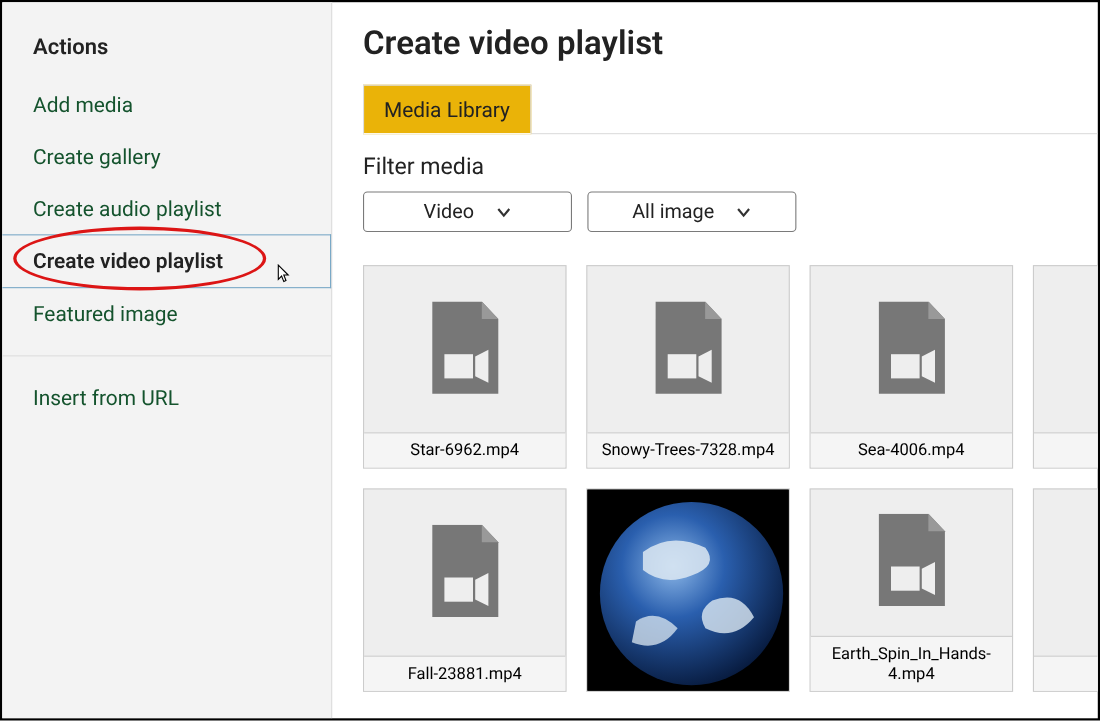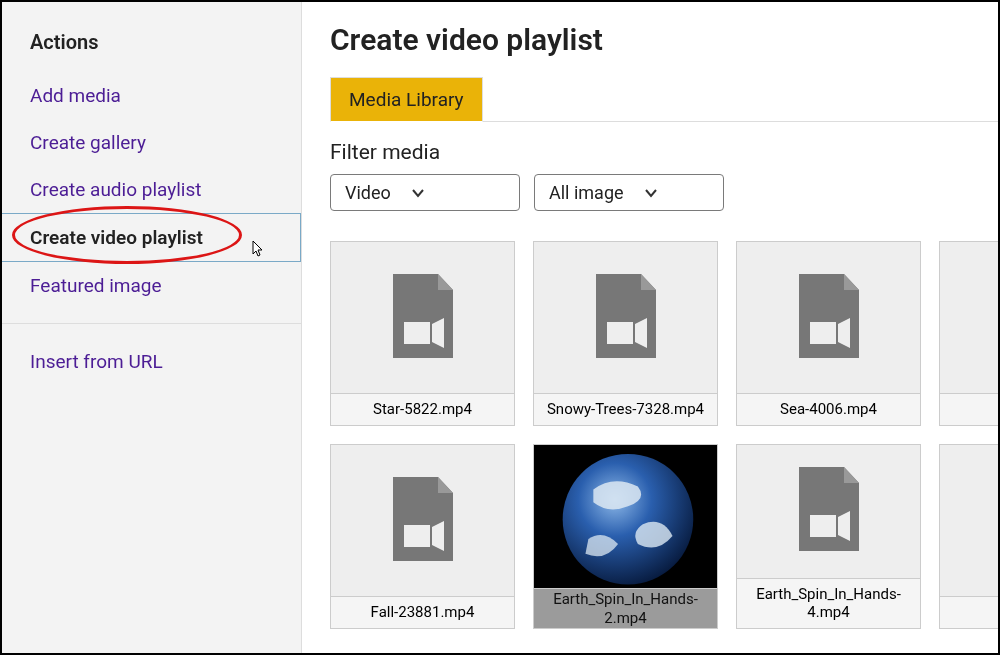--- a/index.html
+++ b/index.html
@@ -20,21 +20,21 @@
   }
   .sidebar-title {
     font-size: 20px;
     font-weight: 600;
     color: #222;
     padding: 0 28px 18px 28px;
   }
   .sidebar-item {
     display: block;
     font-size: 19px;
-    color: #4c1d95;
+    color: #14532d;
     padding: 12px 28px;
     cursor: pointer;
     position: relative;
   }
   .sidebar-item.active {
     color: #222;
     font-weight: 600;
     background: #f3f3f3;
     border-top: 1px solid #7aa9c7;
     border-bottom: 1px solid #7aa9c7;
@@ -95,21 +95,21 @@
   .selects { display: flex; gap: 14px; }
   .select {
     border: 1px solid #7a7a7a;
     border-radius: 4px;
     padding: 7px 14px;
     font-size: 18px;
     color: #222;
     background: #fff;
     display: flex;
     align-items: center;
-    justify-content: flex-start;
+    justify-content: center;
     cursor: pointer;
     min-width: 190px;
   }
   .select .chev { margin-left: 20px; }
 
   .grid {
     display: flex;
     gap: 18px;
     margin-top: 30px;
     flex-wrap: wrap;
@@ -196,21 +196,21 @@
 
       <div class="thumb">
         <div class="thumb-body">
           <svg class="video-icon" viewBox="0 0 70 88">
               <path d="M5 0 H50 L65 16 V84 H5 Z" fill="#777"></path>
               <path d="M50 0 V16 H65 Z" fill="#999"></path>
               <rect x="16" y="48" width="26" height="22" fill="#eee"></rect>
               <path d="M44 50 L56 44 V74 L44 68 Z" fill="#eee"></path>
             </svg>
         </div>
-        <div class="thumb-caption">Star-5822.mp4</div>
+        <div class="thumb-caption">Star-6962.mp4</div>
       </div>
       <div class="thumb">
         <div class="thumb-body">
           <svg class="video-icon" viewBox="0 0 70 88">
               <path d="M5 0 H50 L65 16 V84 H5 Z" fill="#777"></path>
               <path d="M50 0 V16 H65 Z" fill="#999"></path>
               <rect x="16" y="48" width="26" height="22" fill="#eee"></rect>
               <path d="M44 50 L56 44 V74 L44 68 Z" fill="#eee"></path>
             </svg>
         </div>
@@ -260,21 +260,20 @@
                 <stop offset="40%" stop-color="#2a5fae"></stop>
                 <stop offset="100%" stop-color="#06183a"></stop>
               </radialGradient>
             </defs>
             <circle cx="95" cy="75" r="66" fill="url(#eg)"></circle>
             <path d="M60 45 Q80 30 105 42 Q115 55 95 62 Q75 70 60 58 Z" fill="#dce8f2" opacity="0.85"></path>
             <path d="M110 80 Q130 72 140 92 Q125 110 105 100 Q98 88 110 80 Z" fill="#dce8f2" opacity="0.8"></path>
             <path d="M55 95 Q70 85 85 100 Q72 118 52 110 Z" fill="#dce8f2" opacity="0.75"></path>
           </svg>
         </div>
-        <div class="thumb-caption">Earth_Spin_In_Hands-2.mp4</div>
       </div>
       <div class="thumb">
         <div class="thumb-body">
           <svg class="video-icon" viewBox="0 0 70 88">
               <path d="M5 0 H50 L65 16 V84 H5 Z" fill="#777"></path>
               <path d="M50 0 V16 H65 Z" fill="#999"></path>
               <rect x="16" y="48" width="26" height="22" fill="#eee"></rect>
               <path d="M44 50 L56 44 V74 L44 68 Z" fill="#eee"></path>
             </svg>
         </div>

